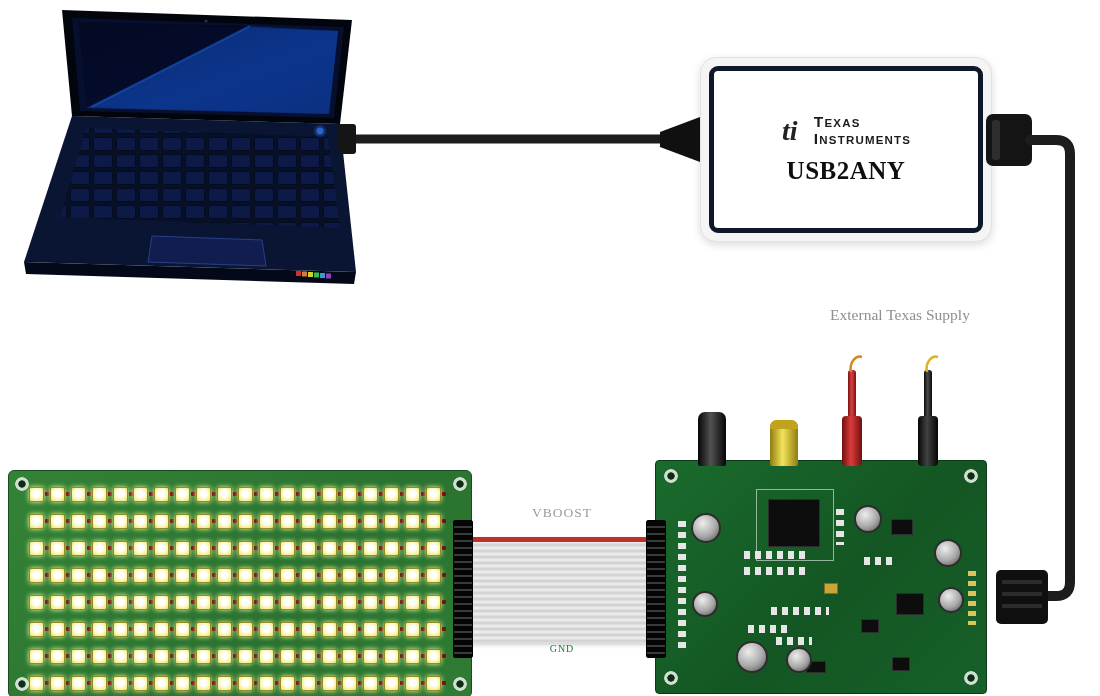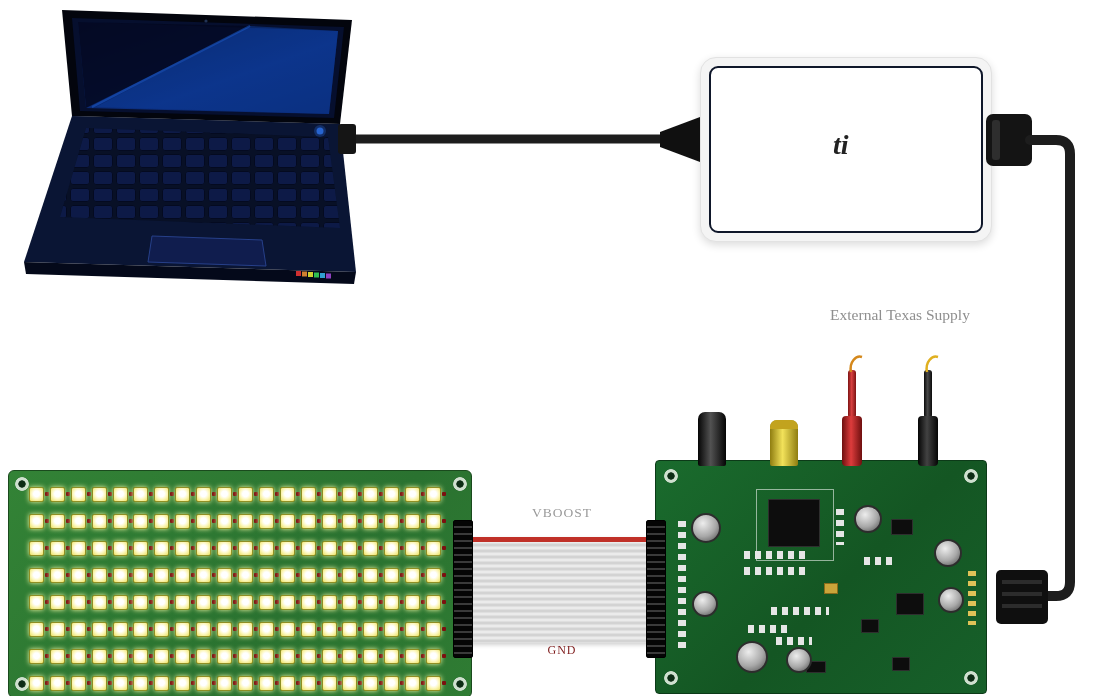--- a/index.html
+++ b/index.html
@@ -10,36 +10,36 @@
   .abs{position:absolute;}
 
   
   .usb2any-outer{
     left:700px;top:57px;width:290px;height:183px;border-radius:16px;
     background:#f4f4f4;border:1px solid #e2e2e2;
     box-shadow:0 3px 8px rgba(0,0,0,.14);
   }
   .usb2any-inner{
     position:absolute;left:8px;top:8px;right:8px;bottom:8px;border-radius:9px;
-    background:#ffffff;border:2px solid #0f172a;
+    background:#ffffff;border:5px solid #0f172a;
     display:flex;flex-direction:column;align-items:center;justify-content:center;
   }
   .brand-row{display:flex;align-items:center;gap:5px;margin-bottom:10px;}
   .brand-text{display:flex;flex-direction:column;}
   .brand-line{display:block;font-size:11.5px;font-weight:700;letter-spacing:1.2px;
     color:#1c1c1c;text-transform:uppercase;line-height:1.05;}
   .brand-line::first-letter{font-size:15.5px;}
   .model-text{font-family:"Liberation Serif",serif;font-weight:bold;font-size:25px;
     letter-spacing:.5px;color:#0e0e0e;}
 
   
   .diagram-label{font-family:"Liberation Serif",serif;color:#8f8f8f;text-align:center;}
   .lbl-eps{left:790px;top:306px;width:220px;font-size:15.5px;}
   .lbl-vboost{left:469px;top:505px;width:186px;font-size:13.5px;letter-spacing:1px;color:#9a9a9a;}
-  .lbl-gnd{left:469px;top:643px;width:186px;font-size:12px;letter-spacing:1px;color:#7f1d1d;}
+  .lbl-gnd{left:469px;top:643px;width:186px;font-size:10px;letter-spacing:1px;color:#15803d;}
 
   
   .driver-board{
     left:655px;top:460px;width:330px;height:232px;border-radius:4px;
     background:linear-gradient(135deg,#1a6b2d 0%,#145623 55%,#17602a 100%);
     border:1px solid #0c3a18;overflow:hidden;
   }
   .hole{position:absolute;width:14px;height:14px;border-radius:50%;
     background:radial-gradient(circle,#0d2c15 0 34%,#cfe0cf 40% 68%,#1a4a26 74%);}
   .cap{position:absolute;border-radius:50%;
@@ -140,21 +140,26 @@
       <rect x="326" y="273.5" width="5" height="5" fill="#9040c0"></rect>
     </g>
   </svg>
 
   <div class="abs usb2any-outer">
     <div class="usb2any-inner">
       <div class="brand-row">
         <svg width="28" height="32" viewBox="0 0 28 32">
           <text x="1" y="25" font-family="Liberation Serif, serif" font-size="28" font-style="italic" font-weight="bold" fill="#222222">ti</text>
         </svg>
+        <div class="brand-text">
+          <span class="brand-line">Texas</span>
+          <span class="brand-line">Instruments</span>
+        </div>
       </div>
+      <div class="model-text">USB2ANY</div>
     </div>
   </div>
 
   <div class="abs driver-board">
     <div class="hole" style="left:8px;top:8px"></div>
     <div class="hole" style="left:308px;top:8px"></div>
     <div class="hole" style="left:8px;top:210px"></div>
     <div class="hole" style="left:308px;top:210px"></div>
 
     <div class="silk-box" style="left:100px;top:28px;width:76px;height:70px"></div>

